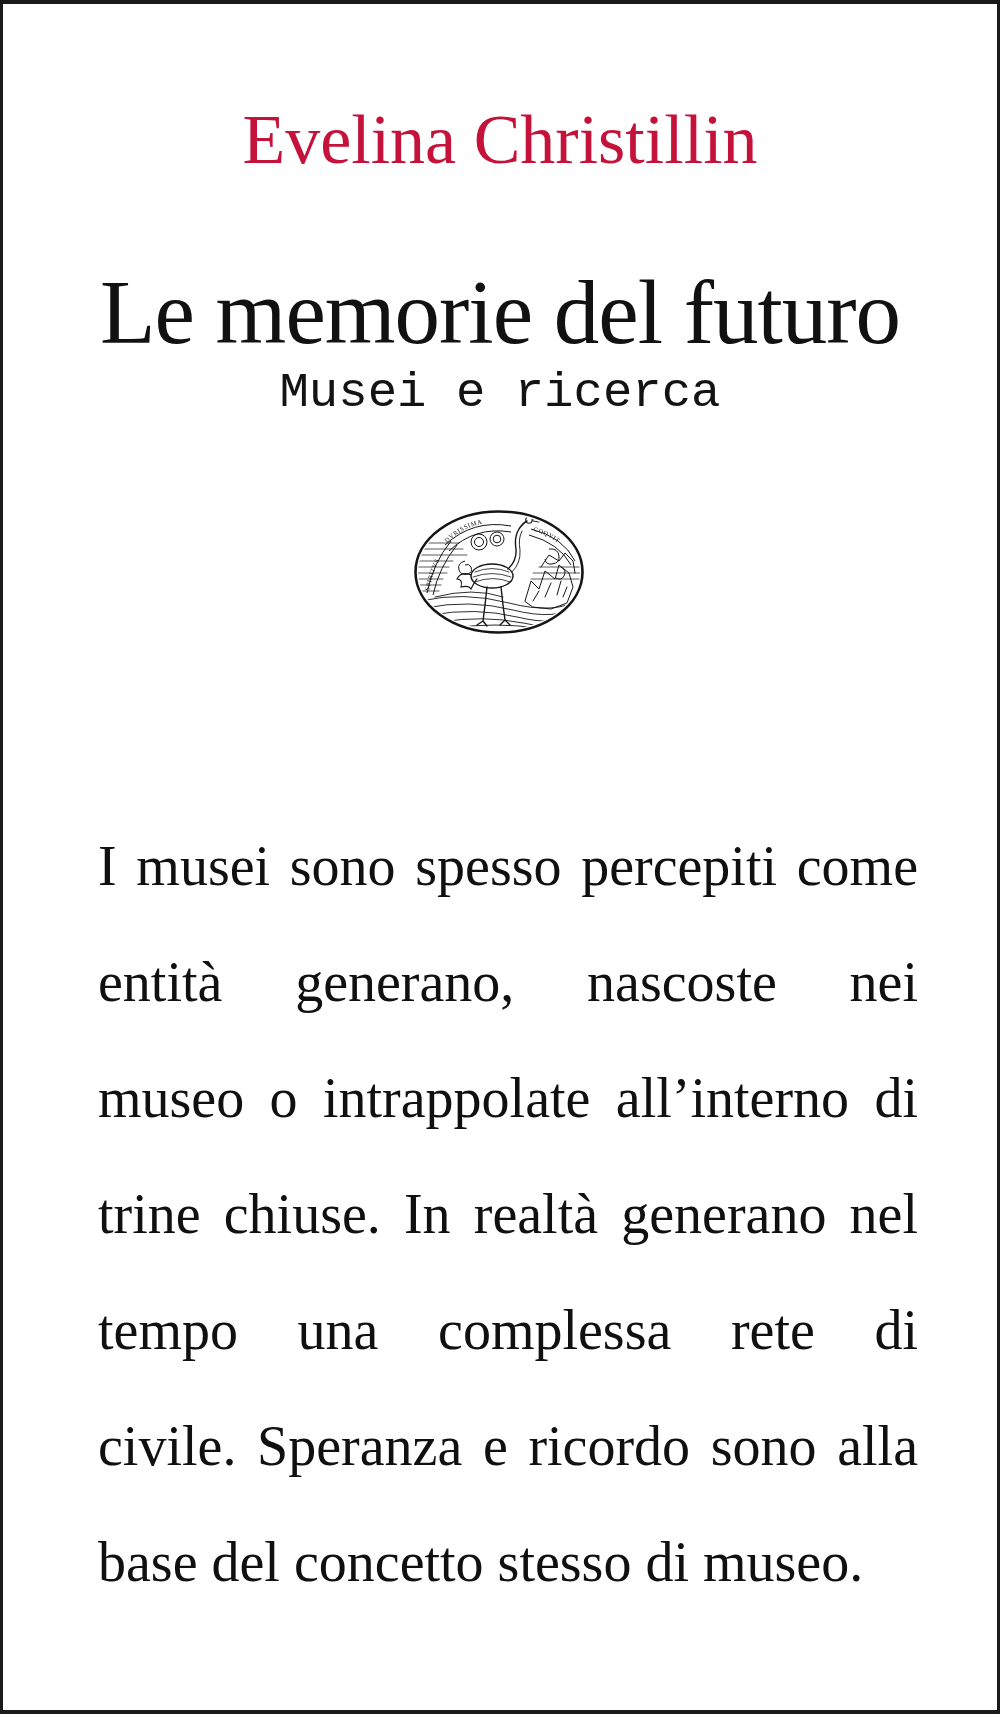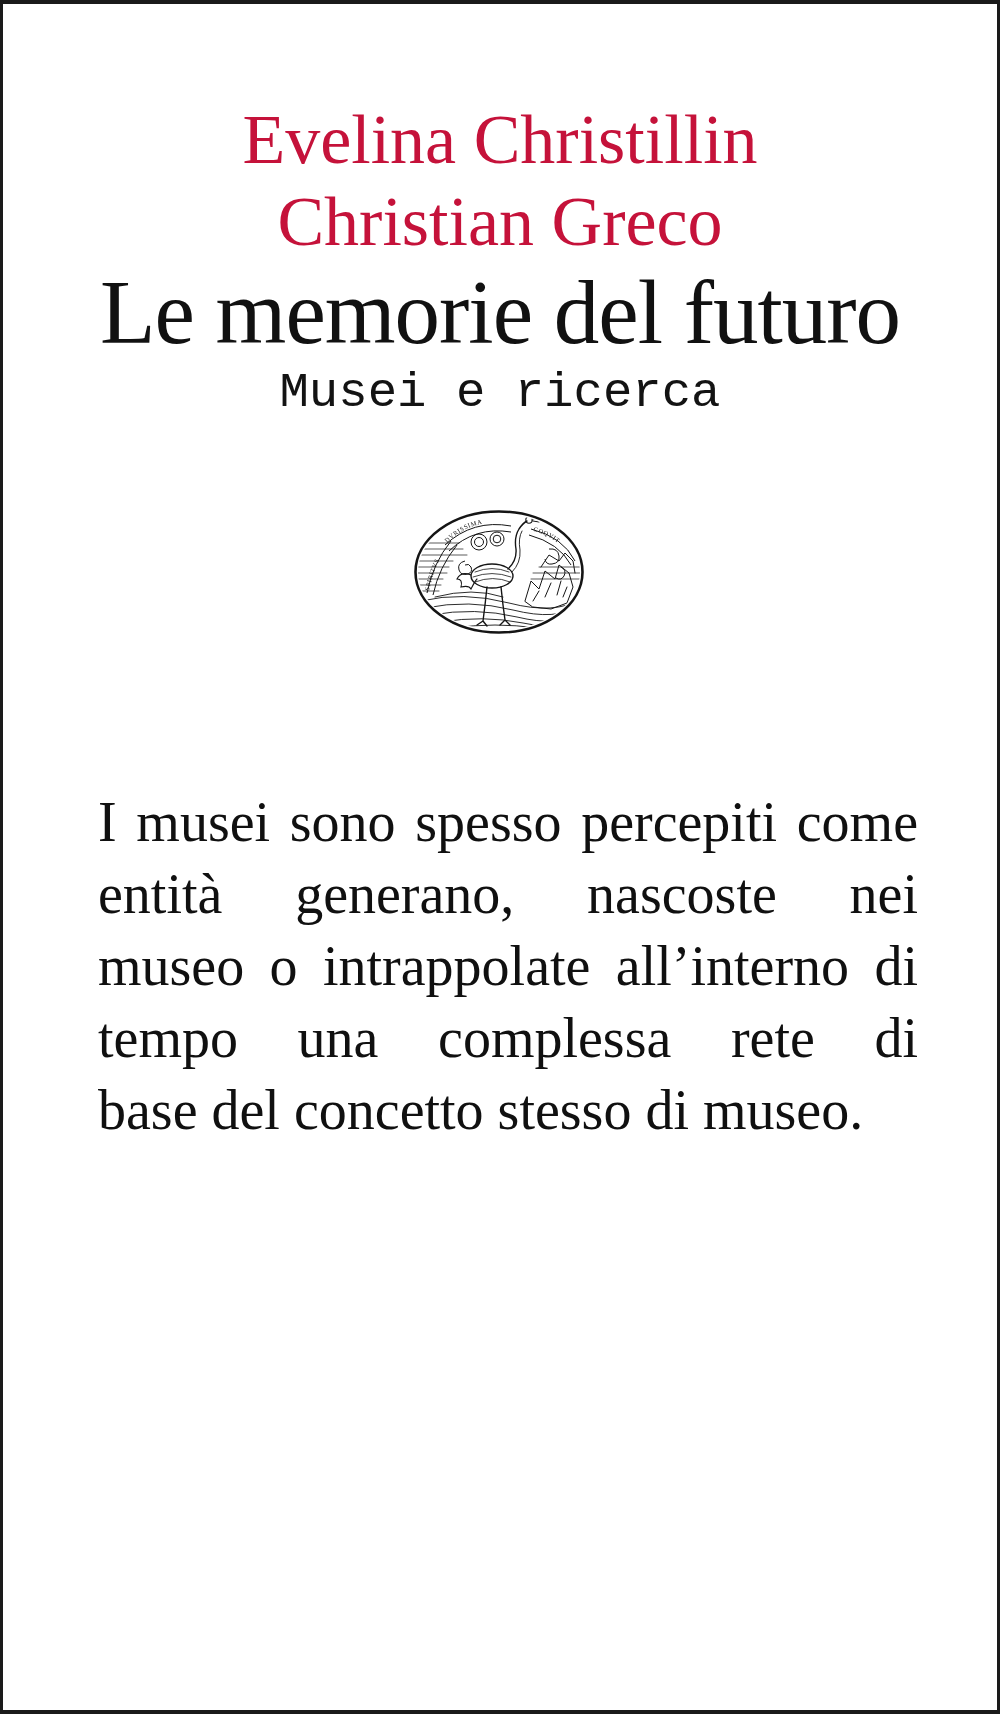--- a/index.html
+++ b/index.html
@@ -42,31 +42,31 @@
   .blurb{
     position:absolute;left:95px;top:782px;width:820px;
     font-size:56px;
     color:#101010;
   }
   .bl{
     height:72px;line-height:72px;
     text-align:justify;
     overflow:hidden;
     white-space:normal;
+    margin-top:44px;
   }
   .bl.j::after{content:"";display:inline-block;width:100%;height:0;}
 </style>
 </head>
 <body>
 
 <div class="cover" style="--author-red: #c5123a;">
 
   <div class="authors">
     <div>Evelina Christillin</div>
-    <div>Christian Greco</div>
   </div>
 
   <h1 class="title">Le memorie del futuro</h1>
 
   <div class="subtitle">Musei e ricerca</div>
 
   <div class="logo">
     <svg width="172" height="126" viewBox="0 0 172 126" xmlns="http://www.w3.org/2000/svg">
       <defs>
         <clipPath id="ov">
@@ -151,17 +151,19 @@
         <text><textPath href="#mT">DVRISSIMA</textPath></text>
         <text><textPath href="#mR">COQVIT</textPath></text>
       </g>
     </svg>
   </div>
 
   <div class="blurb">
     <div class="bl j">I musei sono spesso percepiti come</div>
     <div class="bl j">entità generano, nascoste nei magaz-</div>
     <div class="bl j">museo o intrappolate all’interno di ve-</div>
+    <div class="bl j">trine chiuse. In realtà generano nel</div>
     <div class="bl j">tempo una complessa rete di relazio-</div>
+    <div class="bl j">civile. Speranza e ricordo sono alla</div>
     <div class="bl">base del concetto stesso di museo.</div>
   </div>
 
 </div>
 
 </body></html>

